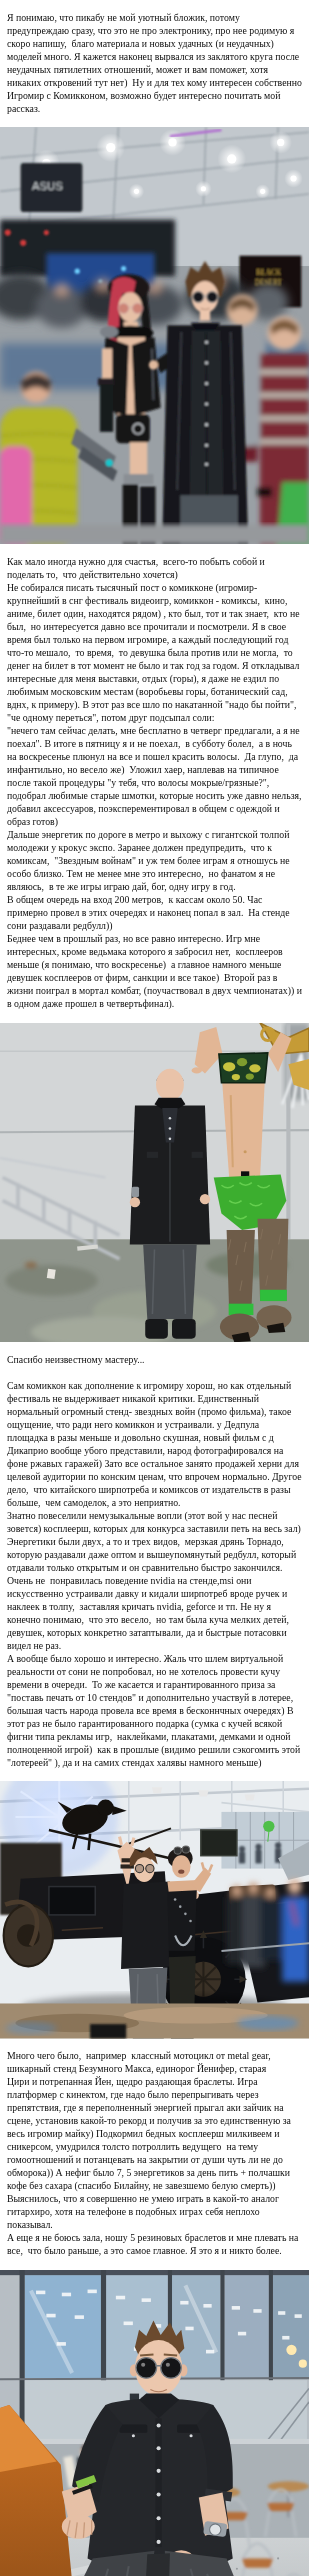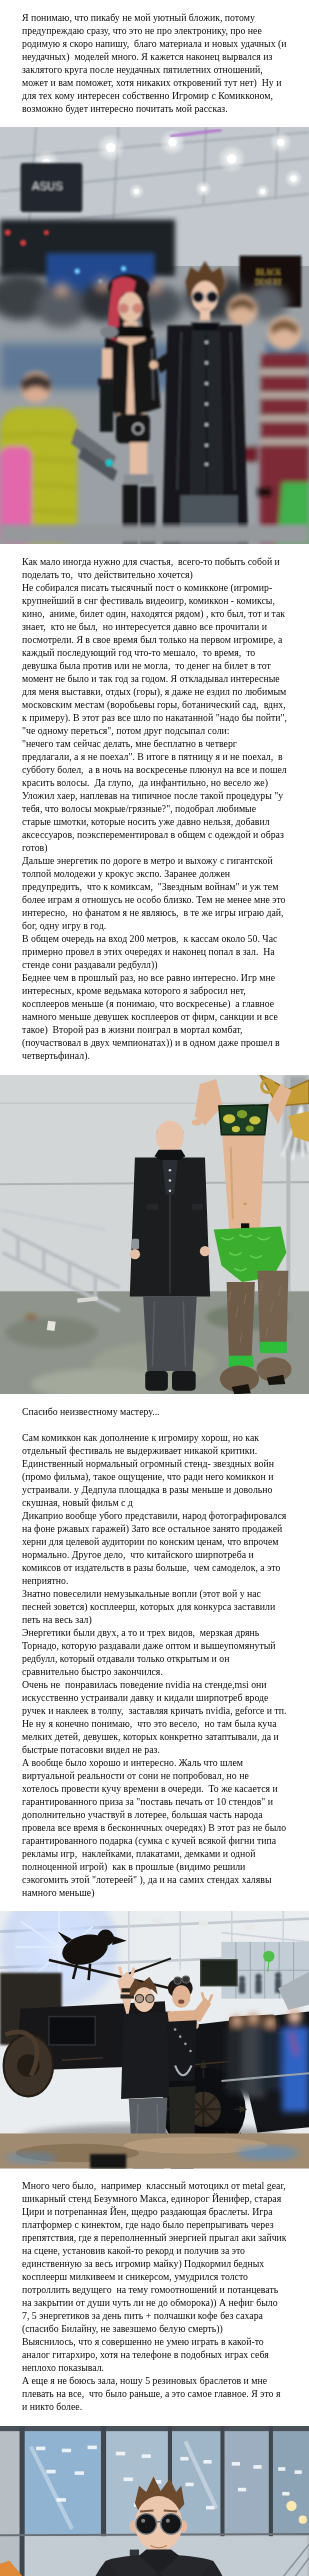--- a/index.html
+++ b/index.html
@@ -1,18 +1,18 @@
 <!DOCTYPE html>
 <html lang="ru" style="font-size:8.2px"><head>
 <meta charset="utf-8">
 <style>
   html,body{margin:0;padding:0;background:#ffffff;}
   body{width:309px;font-family:"Liberation Serif",serif;color:#0d0d0d;}
   .post{width:309px;background:#fff;}
-  .tb{padding:0 22px;margin:10.8px 0 12.4px;font-size:9.8px;line-height:13px;white-space:pre-wrap;}
+  .tb{padding:0 7px;margin:10.8px 0 12.4px;font-size:9.8px;line-height:13px;white-space:pre-wrap;}
   .photo{display:block;width:309px;}
 </style>
 </head>
 <body>
 
 <div class="post">
 
   <div class="tb">Я понимаю, что пикабу не мой уютный бложик, потому предупреждаю сразу, что это не про электронику, про нее родимую я скоро напишу,  благо материала и новых удачных (и неудачных)  моделей много. Я кажется наконец вырвался из заклятого круга после неудачных пятилетних отношений, может и вам поможет, хотя никаких откровений тут нет)  Ну и для тех кому интересен собственно Игромир с Комикконом, возможно будет интересно почитать мой рассказ.</div>
 
   <svg class="photo" viewBox="0 0 600 810" preserveAspectRatio="none" role="img" aria-label="Косплеер и автор в толпе на Игромире в выставочном зале">

